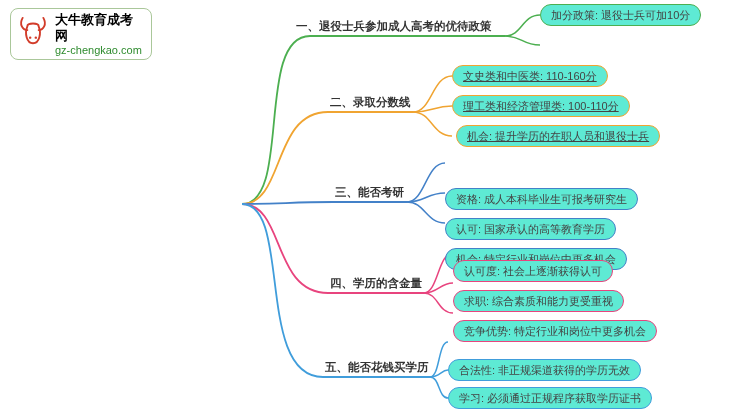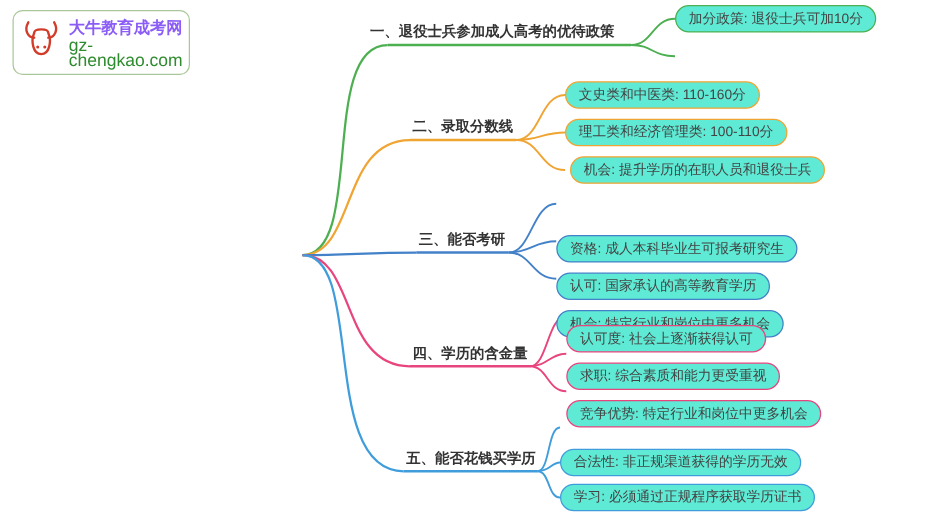--- a/index.html
+++ b/index.html
@@ -30,37 +30,37 @@
   
   .leaf{
     transform:translateY(-50%);
     background:#5eead4;
     border:1.5px solid #999;
     border-radius:13px;
     padding:3px 10px;
     font-size:11px;line-height:14px;color:#444;
   }
   .b1{border-color:#4caf50;}
-  .b2{border-color:#f0a431;}
+  .b2{border-color:#f0a431;text-decoration:underline;}
   .b3{border-color:#4381c8;margin-top:36px;}
   .b4{border-color:#e8447e;margin-top:18px;}
   .b5{border-color:#409ddb;}
 
   
   .logo{
     position:absolute;left:10px;top:8px;z-index:3;
     width:142px;height:52px;
     border:1px solid #aac79a;border-radius:8px;
     background:#fff;
     display:flex;align-items:center;gap:6px;
     padding:2px 6px;box-sizing:border-box;
   }
   .logo-texts{display:flex;flex-direction:column;justify-content:center;}
-  .logo-title{font-size:13px;font-weight:bold;color:#8b5cf6;line-height:16px;}
-  .logo-sub{font-size:14px;color:#2e8b2e;line-height:12px;}
+  .logo-title{font-size:13px;font-weight:bold;color:#000000;line-height:16px;}
+  .logo-sub{font-size:11px;color:#2e8b2e;line-height:12px;}
 </style>
 </head>
 <body>
 
 <div id="stage">
 
   <svg id="lines" width="750" height="410" aria-hidden="true">
 
     <g stroke="#4caf50" fill="none">
       <path d="M242 204 C292 204 255 36 310 36" stroke-width="1.8"></path>

